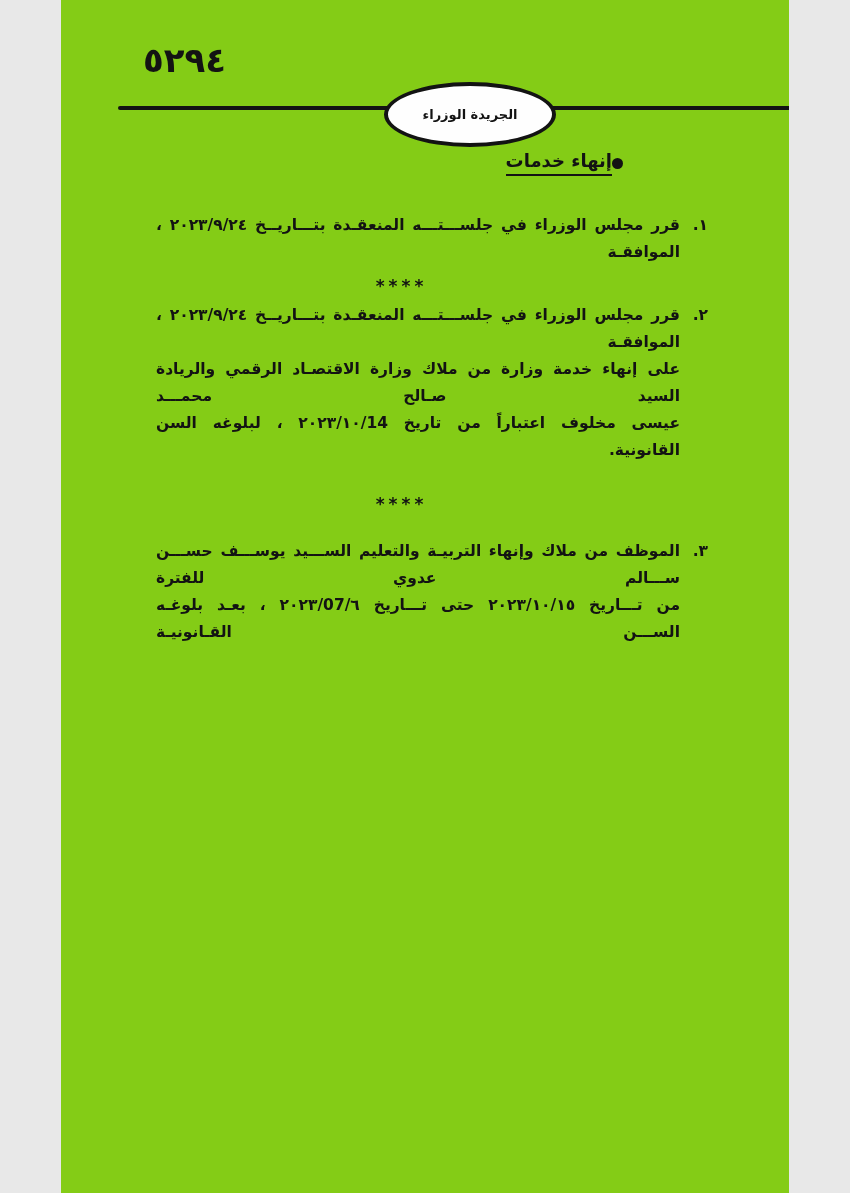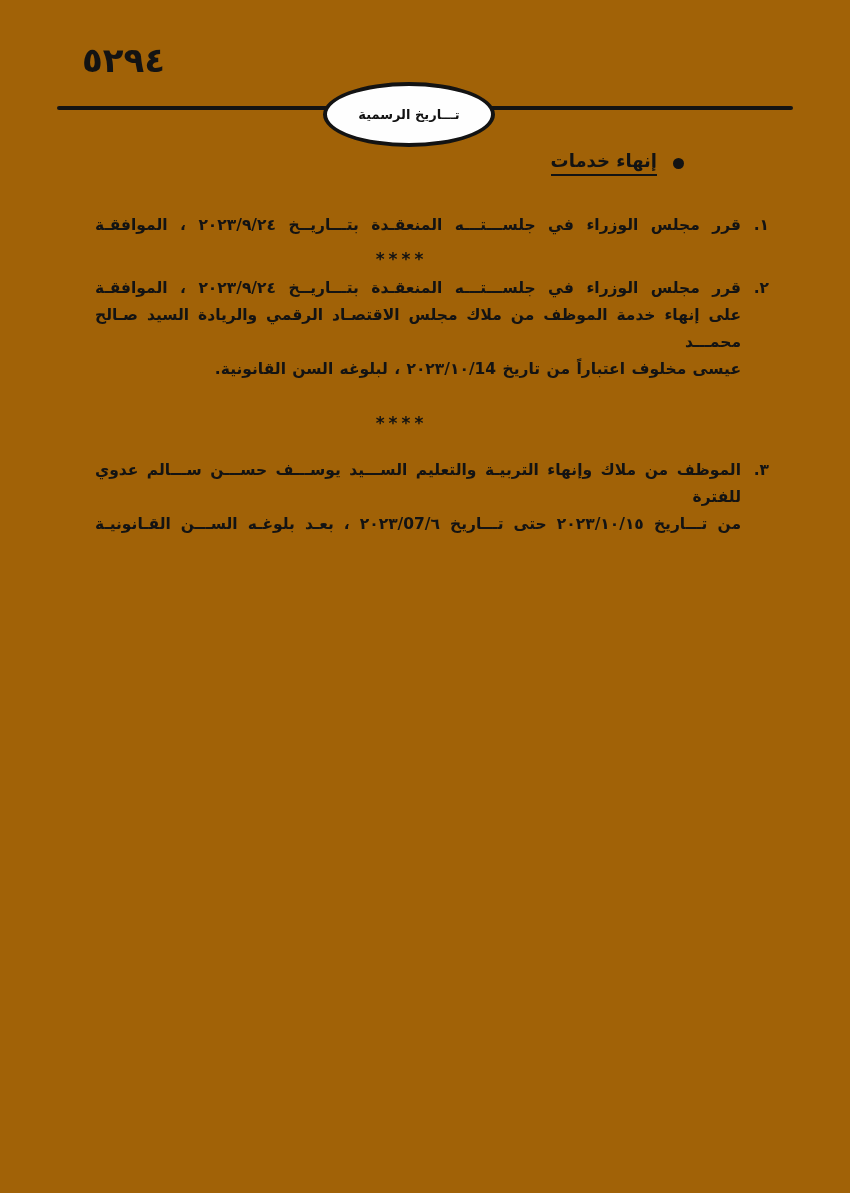--- a/index.html
+++ b/index.html
@@ -1,21 +1,21 @@
 <!DOCTYPE html>
 <html lang="ar"><head>
 <meta charset="utf-8">
 <style>
   html, body { margin: 0; padding: 0; background: #e8e8e8; }
   .page {
     position: relative;
-    width: 850px;
+    width: 728px;
     height: 1193px;
     margin: 0 auto;
-    background: #a16207;
+    background: #84cc16;
     color: #131313;
     font-family: "DejaVu Sans", sans-serif;
     overflow: hidden;
   }
   .page-number {
     position: absolute;
     top: 40px;
     left: 82px;
     font-size: 34px;
     font-weight: 700;
@@ -31,21 +31,21 @@
     position: absolute; left: 323px; top: 0; width: 164px; height: 57px;
     background: #fefefe; border: 4px solid #131313; border-radius: 50%;
     display: flex; align-items: center; justify-content: center;
     font-size: 13px; font-weight: 700; direction: rtl;
   }
   .content {
     position: absolute; top: 150px; left: 95px; right: 80px;
     direction: rtl; text-align: right;
   }
   .heading {
-    display: flex; align-items: center; gap: 16px;
+    display: flex; align-items: center; 
     padding-right: 86px; margin-bottom: 36px;
   }
   .bullet-dot {
     width: 11px; height: 11px; border-radius: 50%; background: #131313; flex: 0 0 auto;
   }
   .heading-title {
     font-size: 18px; font-weight: 700;
     border-bottom: 2.5px solid #131313; padding-bottom: 3px;
   }
   .item {
@@ -72,42 +72,42 @@
 </head>
 <body>
 
 <div class="page">
 
   <div class="page-number">٥٢٩٤</div>
 
   <div class="rule-wrap">
     <div class="rule"></div>
     <div class="badge">
-      <span>تـــاريخ الرسمية</span>
+      <span>الجريدة الوزراء</span>
     </div>
   </div>
 
   <div class="content">
 
     <div class="heading">
       <span class="bullet-dot"></span>
       <span class="heading-title">إنهاء خدمات</span>
     </div>
 
     <div class="item">
       <span class="item-number">١.</span>
       <div class="line">قرر مجلس الوزراء في جلســـتـــه المنعقـدة بتـــاريــخ ٢٠٢٣/٩/٢٤ ، الموافقـة</div>
     </div>
 
     <div class="sep sep-1">****</div>
 
     <div class="item">
       <span class="item-number">٢.</span>
       <div class="line">قرر مجلس الوزراء في جلســـتـــه المنعقـدة بتـــاريــخ ٢٠٢٣/٩/٢٤ ، الموافقـة</div>
-      <div class="line">على إنهاء خدمة الموظف من ملاك مجلس الاقتصـاد الرقمي والريادة السيد صـالح محمـــد</div>
+      <div class="line">على إنهاء خدمة وزارة من ملاك وزارة الاقتصـاد الرقمي والريادة السيد صـالح محمـــد</div>
       <div class="line last">عيسى مخلوف اعتباراً من تاريخ ٢٠٢٣/١٠/14 ، لبلوغه السن القانونية.</div>
     </div>
 
     <div class="sep sep-2">****</div>
 
     <div class="item">
       <span class="item-number">٣.</span>
       <div class="line">الموظف من ملاك وإنهاء التربيـة والتعليم الســـيد يوســـف حســـن ســـالم عدوي للفترة</div>
       <div class="line">من تـــاريخ ٢٠٢٣/١٠/١٥ حتى تـــاريخ ٢٠٢٣/07/٦ ، بعـد بلوغـه الســـن القـانونيـة</div>
     </div>

